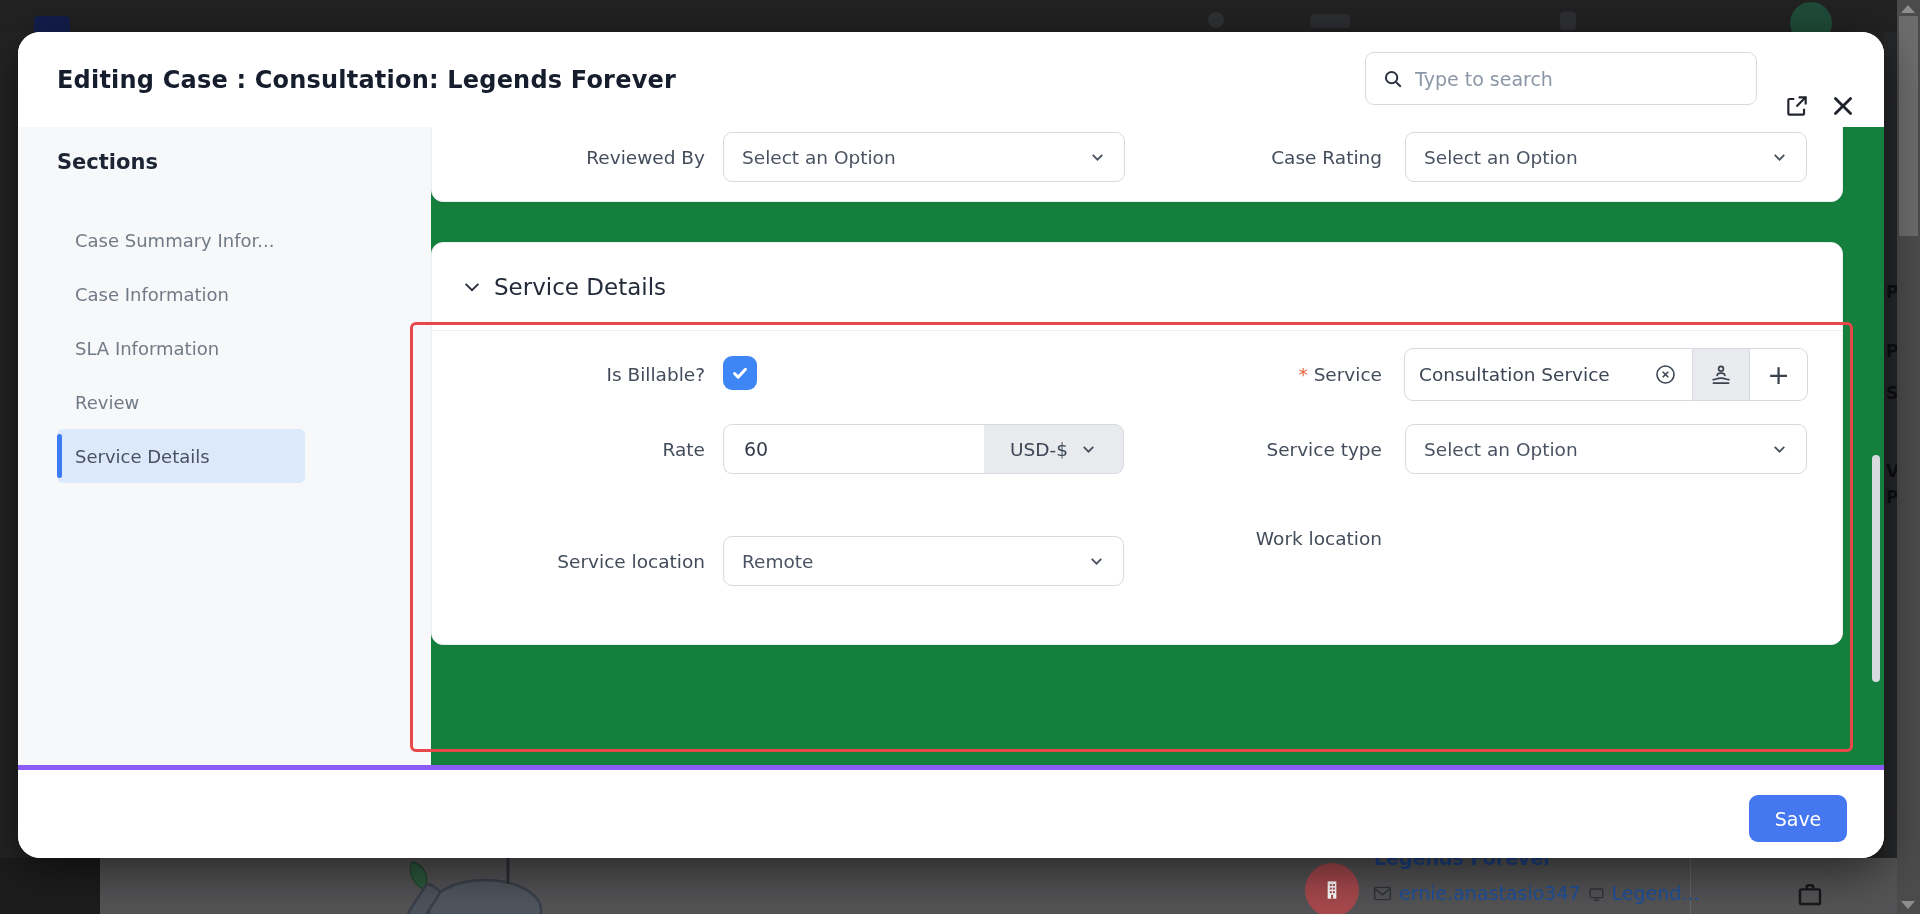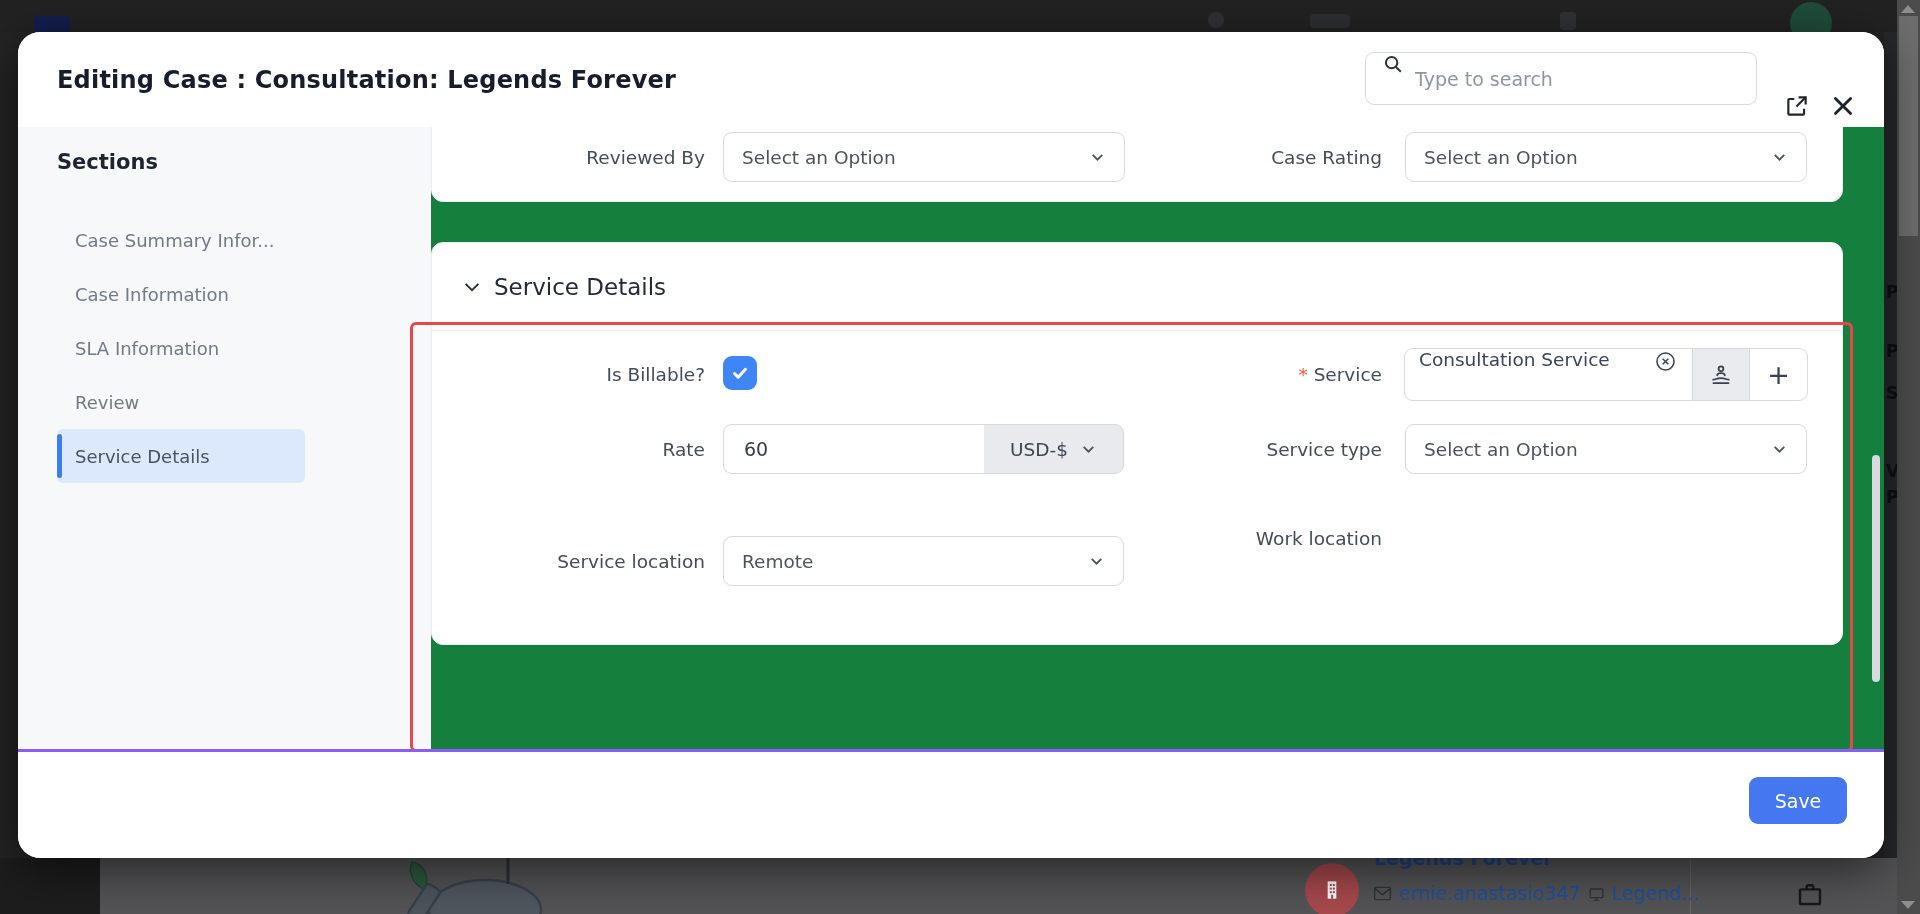--- a/index.html
+++ b/index.html
@@ -32,21 +32,21 @@
   .bg-email-row { position:absolute; left:1372px; top:24px; display:flex; align-items:flex-end; gap:6px; }
   .bg-link { color:#1e509e; font-size:19px; white-space:nowrap; }
   .bg-briefcase { position:absolute; left:1794px; top:20px; }
   .bg-col-divider { position:absolute; left:1690px; top:0; width:1px; height:56px; background:#67676a; }
 
   
   .modal { position:absolute; left:18px; top:32px; width:1866px; height:826px; background:#fff; border-radius:22px; box-shadow:0 12px 48px rgba(0,0,0,.55); overflow:hidden;padding-left:16px; }
 
   .m-header { position:absolute; left:0; top:0; width:100%; height:95px; background:#fff; z-index:6; }
   .m-title { position:absolute; left:39px; top:0; height:95px; display:flex; align-items:center; font-size:24px; font-weight:bold; color:#161e2e; letter-spacing:.2px; }
-  .search-box { position:absolute; right:127px; top:20px; width:392px; height:53px; border:1px solid #d6dae0; border-radius:9px; background:#fff; display:flex; padding:0 16px; gap:11px; }
+  .search-box { position:absolute; right:127px; top:20px; width:392px; height:53px; border:1px solid #d6dae0; border-radius:9px; background:#fff; display:flex; align-items:center; padding:0 16px; gap:11px; }
   .search-box input { border:0; outline:0; flex:1; font-size:19px; color:#3b4250; font-family:inherit; background:transparent; }
   .search-box input::placeholder { color:#8b97a6; }
   .hdr-icon { position:absolute; top:61px; width:26px; height:26px; cursor:pointer; }
   .hdr-icon.ext { right:74px; }
   .hdr-icon.close { right:28px; }
 
   .m-body { position:absolute; left:0; top:95px; right:0; bottom:93px; }
   .m-sidebar { position:absolute; left:0; top:0; width:413px; height:100%; background:#f7f8fa; }
   .sb-heading { position:absolute; left:39px; top:23px; font-size:21px; font-weight:600; color:#1d2433; }
   .sb-items { position:absolute; left:39px; top:86px; width:248px; }
@@ -63,41 +63,41 @@
 
   .f-label { position:absolute; display:flex; align-items:center; justify-content:flex-end; font-size:18.5px; color:#434c5a; }
   .select, .input-group, .svc-group { position:absolute; height:50px; }
   .select { border:1px solid #d6dae0; border-radius:9px; background:#fff; display:flex; align-items:center; padding:0 18px; font-size:18.5px; color:#4b5362; cursor:pointer; }
   .select .sel-text { flex:1; }
   .chev { width:17px; height:17px; flex:0 0 auto; }
 
   .checkbox { position:absolute; width:34px; height:34px; border-radius:9px; background:#3e86f6; display:flex; align-items:center; justify-content:center; cursor:pointer; }
 
   .svc-group { display:flex; height:53px; }
-  .svc-field { flex:1; border:1px solid #d6dae0; border-radius:9px 0 0 9px; background:#fff; display:flex; padding:0 14px; gap:10px; font-size:18.5px; color:#3c4554; }
+  .svc-field { flex:1; border:1px solid #d6dae0; border-radius:9px 0 0 9px; background:#fff; display:flex; align-items:center; padding:0 14px; gap:10px; font-size:18.5px; color:#3c4554; }
   .svc-field .svc-text { flex:1; white-space:nowrap; }
   .svc-btn { width:57px; border:1px solid #d6dae0; border-left:0; background:#e9ebef; display:flex; align-items:center; justify-content:center; cursor:pointer; }
   .svc-btn.plus { width:58px; background:#fff; border-radius:0 9px 9px 0; font-size:27px; color:#39424f; font-weight:400; }
 
   .input-group { display:flex; }
   .input-group input { width:261px; border:1px solid #d6dae0; border-right:0; border-radius:9px 0 0 9px; padding:0 20px; font-size:19px; color:#353d4b; outline:none; font-family:inherit; }
   .ig-addon { width:140px; background:#e8eaee; border:1px solid #d6dae0; border-left:0; border-radius:0 9px 9px 0; display:flex; align-items:center; justify-content:center; gap:12px; font-size:18.5px; color:#3c4554; cursor:pointer; }
 
   .textarea-wrap { position:absolute; left:972px; top:258px; width:404px; height:118px; }
   .textarea-wrap textarea { width:100%; height:100%; border:1px solid #d6dae0; border-radius:9px; resize:none; padding:13px 16px; font-size:18.5px; color:#3c4554; font-family:inherit; outline:none; }
   .gram { position:absolute; right:33px; bottom:20px; width:38px; height:38px; border-radius:50%; background:#15c39a; display:flex; align-items:center; justify-content:center; }
   .resize-h { position:absolute; right:5px; bottom:5px; width:12px; height:12px; }
 
   .svc-header { position:absolute; left:0; top:0; width:100%; height:88px; border-bottom:1px solid #eceef1; display:flex; align-items:center; }
   .svc-header .chevlg { margin-left:29px; width:22px; height:22px; cursor:pointer; }
   .svc-title { margin-left:11px; font-size:23px; color:#232b3a; font-weight:500; }
 
   .req { color:#e55b37; margin-right:6px; }
 
-  .m-footer { position:absolute; left:0; bottom:0; width:100%; height:109px; background:#fff; border-top:3px solid #8b5cf6; z-index:6; }
+  .m-footer { position:absolute; left:0; bottom:0; width:100%; height:93px; background:#fff; border-top:5px solid #8b5cf6; z-index:6; }
   .save-btn { position:absolute; right:37px; top:25px; width:98px; height:47px; background:#4577f0; color:#fff; border:0; border-radius:9px; font-size:19px; font-family:inherit; cursor:pointer; }
 
   .modal-scroll-thumb { position:absolute; right:4px; top:423px; width:8px; height:227px; background:#d7dadf; border-radius:4px; z-index:7; }
 </style>
 </head>
 <body>
 
 <div class="stage">
 
   <div class="bg-topbar">

